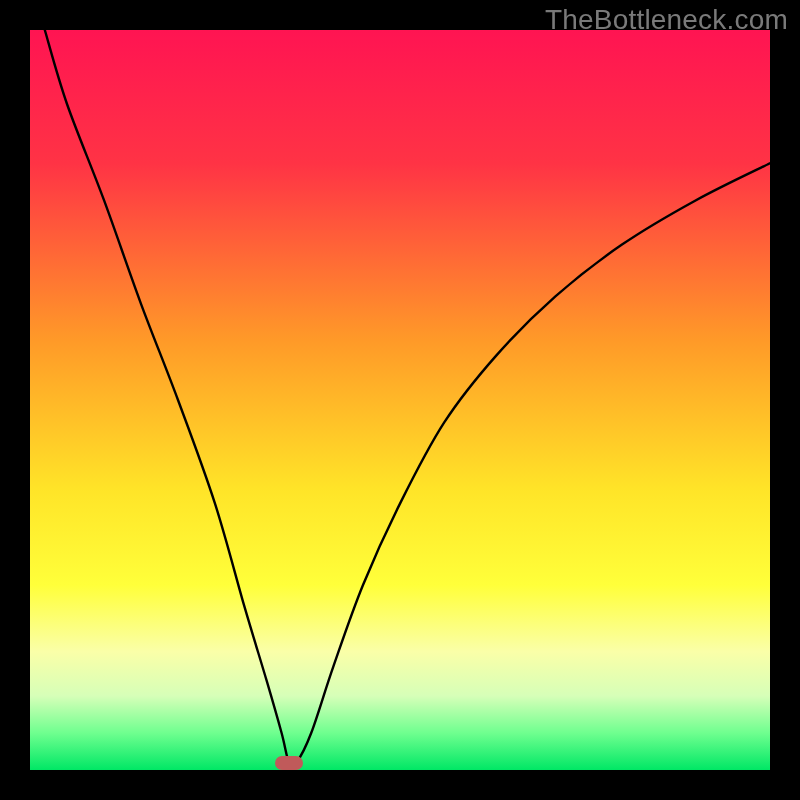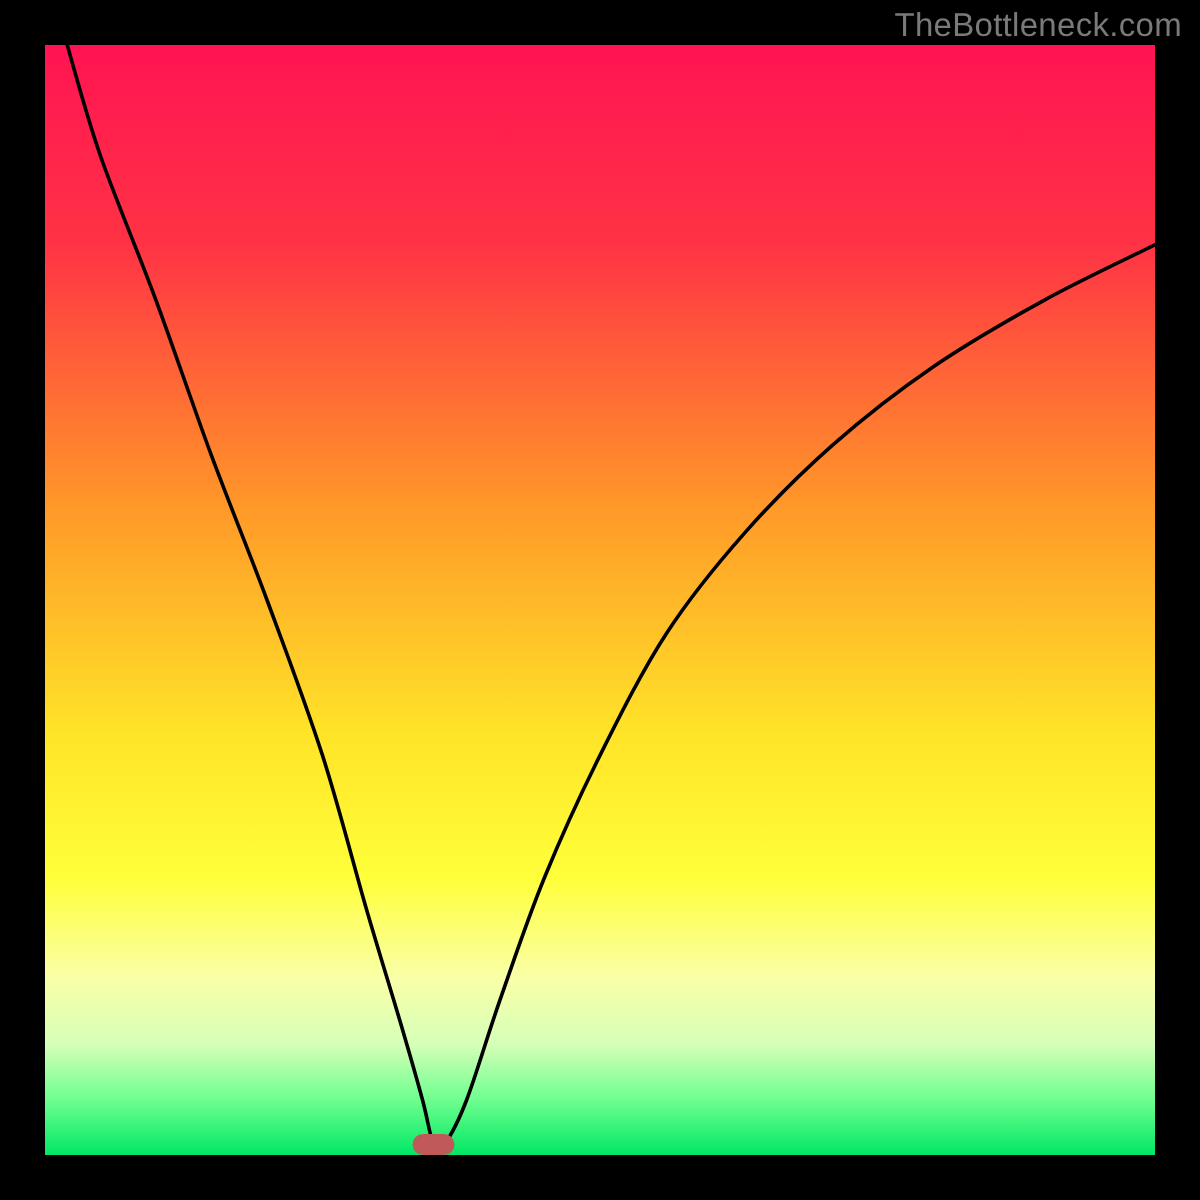--- a/index.html
+++ b/index.html
@@ -9,21 +9,21 @@
     background: #000000;
     font-family: Arial, Helvetica, sans-serif;
     overflow: hidden;
     position: relative;
   }
   .watermark {
     position: absolute;
     top: 4px;
     right: 12px;
     color: #7a7a7a;
-    font-size: 22px;
+    font-size: 28px;
     font-weight: 400;
     letter-spacing: 0.2px;
     z-index: 10;
   }
   .plot-area {
     position: absolute;
     left: 30px;
     top: 30px;
     width: 740px;
     height: 740px;

